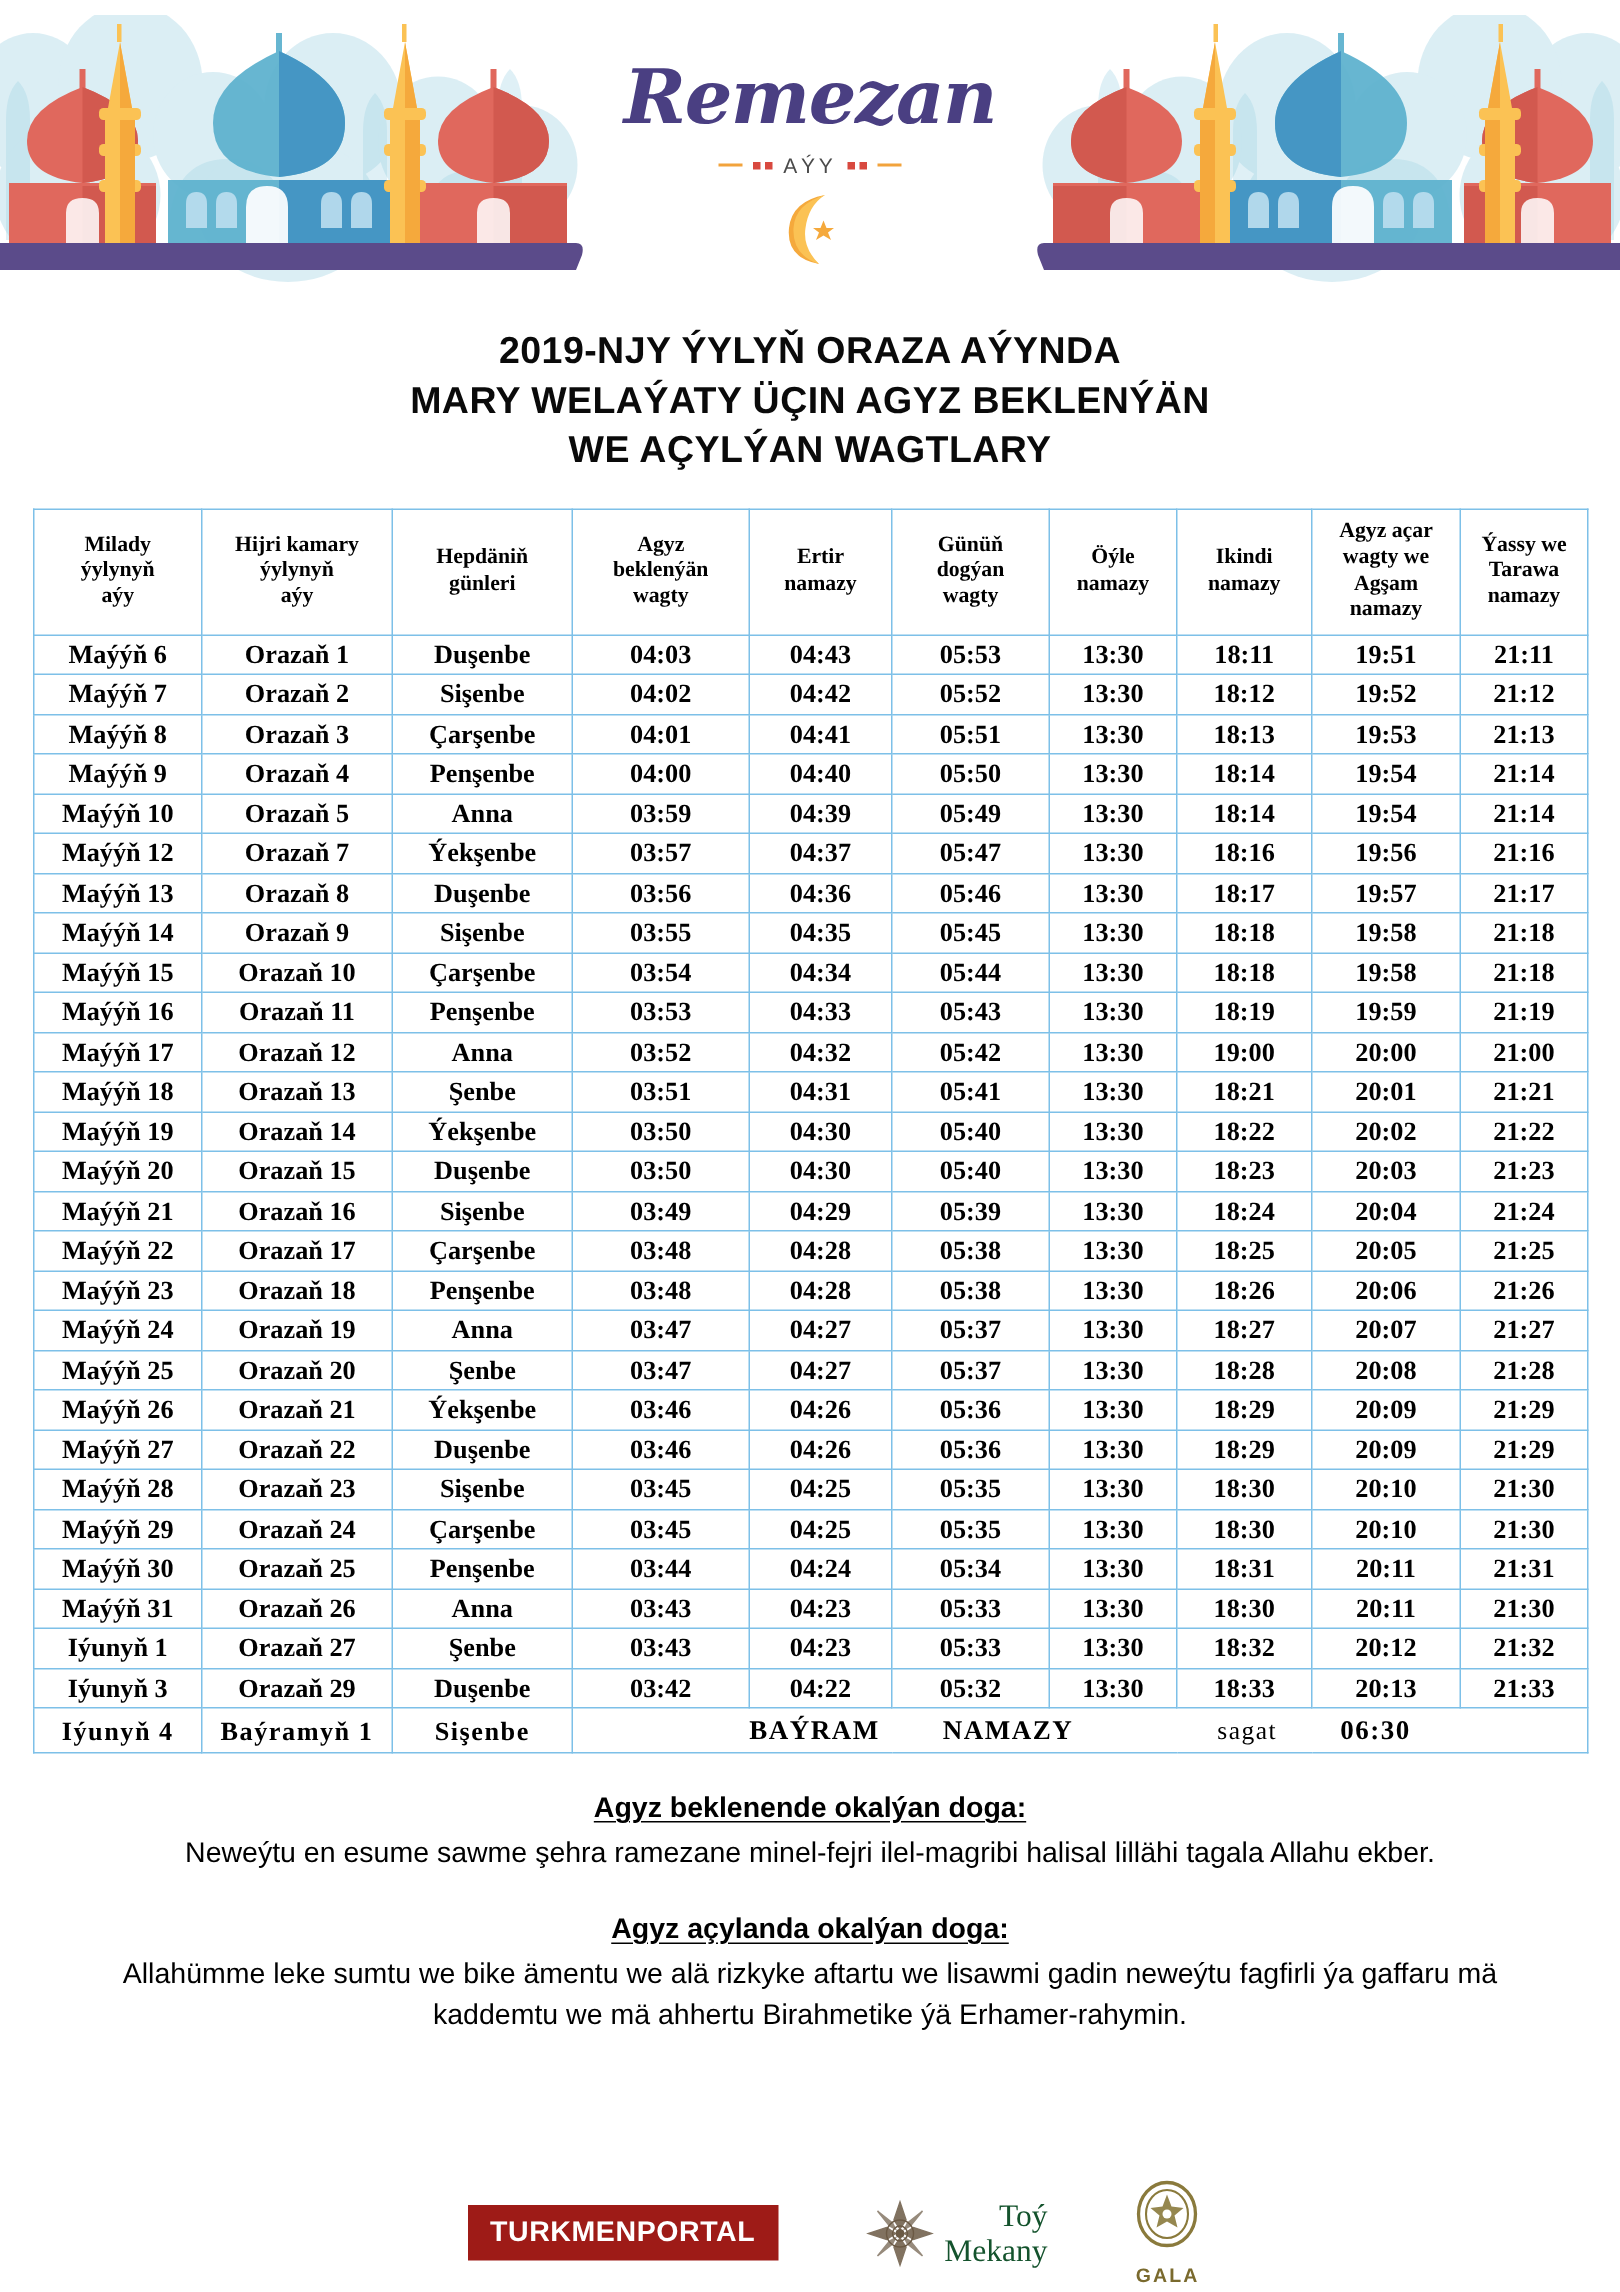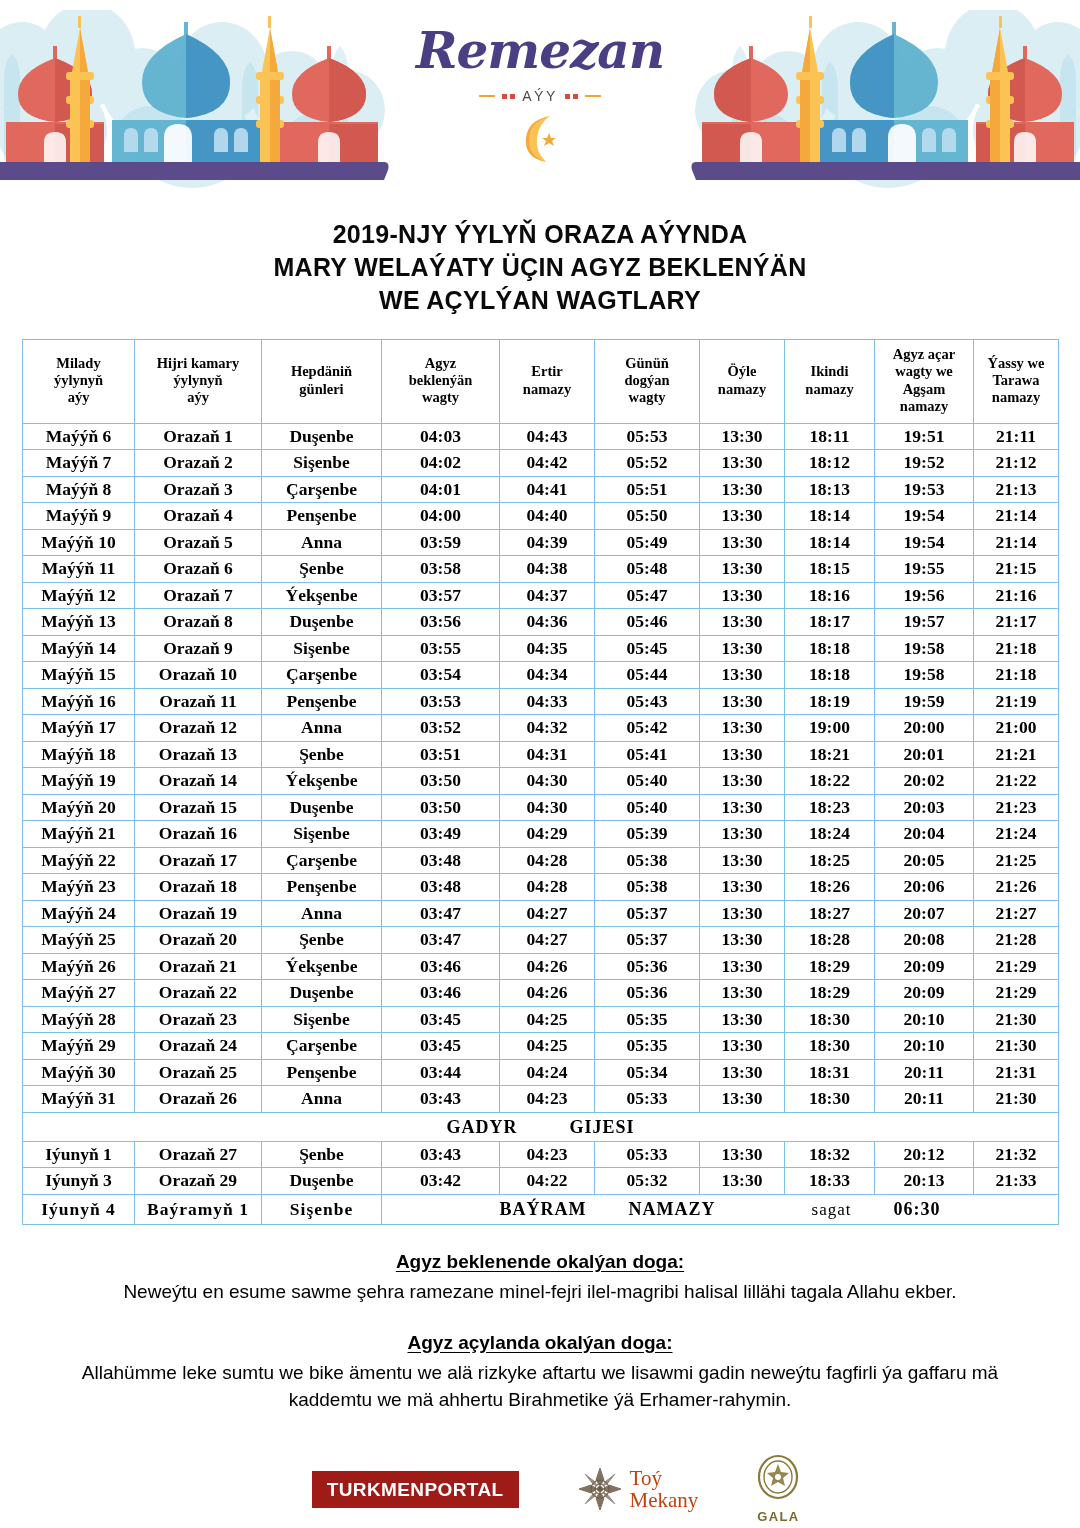--- a/index.html
+++ b/index.html
@@ -19,21 +19,21 @@
     width: 1080px;
     height: 200px;
   }
   .mosque-art { position: absolute; top: 10px; }
   .mosque-art.left  { left: -8px; }
   .mosque-art.right { right: -8px; }
 
   .logo-block {
     position: absolute;
     left: 50%;
-    top: 26px;
+    top: 40px;
     transform: translateX(-50%);
     text-align: center;
     width: 300px;
   }
   .logo-wordmark {
     font-family: "DejaVu Serif", serif;
     font-style: italic;
     font-weight: bold;
     font-size: 50px;
     color: #4a3f82;
@@ -183,22 +183,22 @@
   }
   .logo-toy {
     display: flex;
     align-items: center;
     gap: 7px;
   }
   .logo-toy .toy-text {
     font-family: "Liberation Serif", serif;
     font-size: 21px;
     line-height: 1.05;
-    color: #c2410c;
-    text-align: left;
+    color: #14532d;
+    text-align: right;
   }
   .logo-gala { text-align: center; }
   .logo-gala .gala-text {
     font-family: "Liberation Sans", sans-serif;
     font-size: 13px;
     font-weight: bold;
     letter-spacing: 1.4px;
     color: #7a6a2e;
     margin-top: 1px;
   }
@@ -534,32 +534,20 @@
           <td class="txt-left">Anna</td>
           <td>03:59</td>
           <td>04:39</td>
           <td>05:49</td>
           <td>13:30</td>
           <td>18:14</td>
           <td>19:54</td>
           <td>21:14</td>
         </tr>
         <tr>
-          <td class="txt-left">Maýýň 11</td>
-          <td class="txt-left">Orazaň 6</td>
-          <td class="txt-left">Şenbe</td>
-          <td>03:58</td>
-          <td>04:38</td>
-          <td>05:48</td>
-          <td>13:30</td>
-          <td>18:15</td>
-          <td>19:55</td>
-          <td>21:15</td>
-        </tr>
-        <tr>
           <td class="txt-left">Maýýň 12</td>
           <td class="txt-left">Orazaň 7</td>
           <td class="txt-left">Ýekşenbe</td>
           <td>03:57</td>
           <td>04:37</td>
           <td>05:47</td>
           <td>13:30</td>
           <td>18:16</td>
           <td>19:56</td>
           <td>21:16</td>
@@ -784,23 +772,20 @@
           <td class="txt-left">Maýýň 31</td>
           <td class="txt-left">Orazaň 26</td>
           <td class="txt-left">Anna</td>
           <td>03:43</td>
           <td>04:23</td>
           <td>05:33</td>
           <td>13:30</td>
           <td>18:30</td>
           <td>20:11</td>
           <td>21:30</td>
-        </tr>
-        <tr class="banner-row">
-          <td colspan="10"><span class="gadyr-inner"><span class="g1">GADYR</span><span class="g2">GIJESI</span></span></td>
         </tr>
         <tr>
           <td class="txt-left">Iýunyň 1</td>
           <td class="txt-left">Orazaň 27</td>
           <td class="txt-left">Şenbe</td>
           <td>03:43</td>
           <td>04:23</td>
           <td>05:33</td>
           <td>13:30</td>
           <td>18:32</td>

